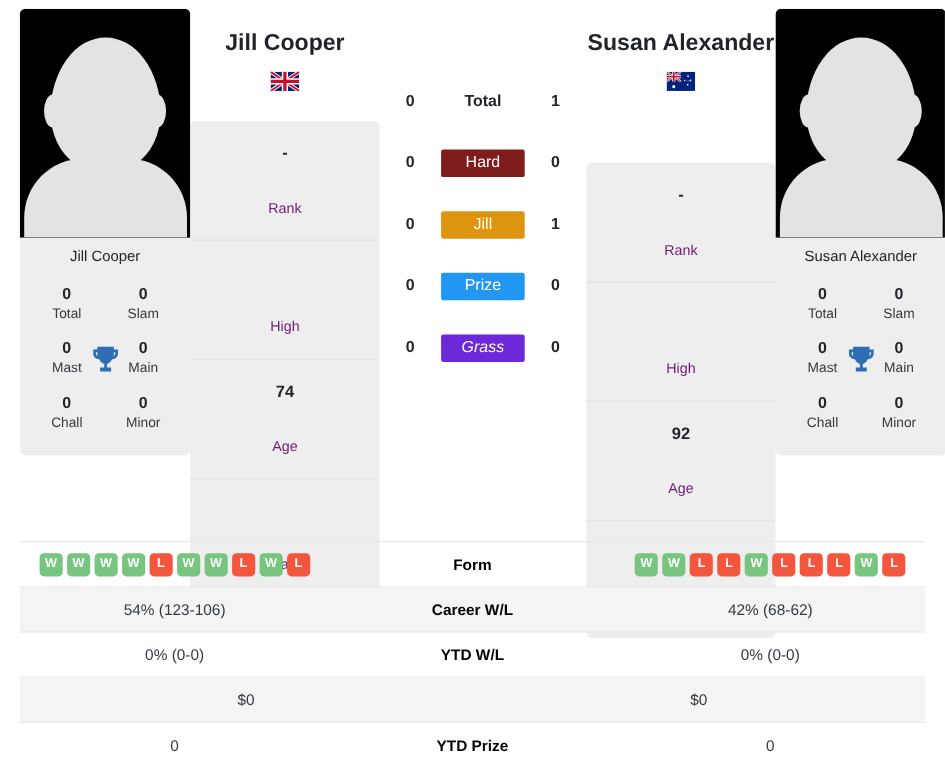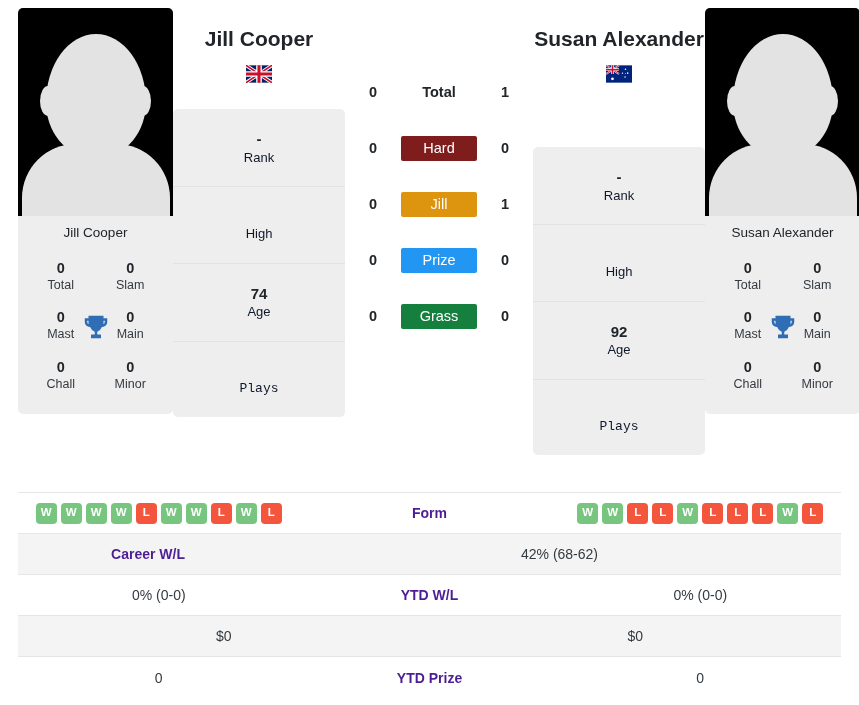--- a/index.html
+++ b/index.html
@@ -139,22 +139,23 @@
   .info-row:last-child { border-bottom: none; font-family: Liberation Mono, monospace; }
   .info-row .val {
     font-size: 15px;
     font-weight: bold;
     color: #212529;
     line-height: 1.3;
     min-height: 18px;
   }
   .info-row .lbl {
     font-size: 13px;
-    color: #0f172a;
+    color: #701a75;
     line-height: 1.35;
+    margin-top: 31px;
   }
 
   
   .h2h { padding-top: 56px; }
   .h2h-row {
     display: flex;
     align-items: center;
     justify-content: center;
     height: 56px;
   }
@@ -197,21 +198,21 @@
   }
   .stats-row.alt { background: #f4f4f4; }
   .stats-cell {
     flex: 1 1 0;
     text-align: center;
     font-size: 14px;
     color: #343a40;
   }
   .stats-cell.mid {
     font-weight: bold;
-    color: #4c1d95;
+    color: #000000;
     flex: 0 0 260px;
   }
 
   .form-strip {
     display: flex;
     gap: 4px;
     justify-content: center;
     align-items: center;
   }
   .form-badge {
@@ -328,21 +329,21 @@
           <div class="surface-badge" style="background:#dd9510;">Jill</div>
           <div class="h2h-score">1</div>
         </div>
         <div class="h2h-row">
           <div class="h2h-score">0</div>
           <div class="surface-badge" style="background:#2196f3;">Prize</div>
           <div class="h2h-score">0</div>
         </div>
         <div class="h2h-row">
           <div class="h2h-score">0</div>
-          <div class="surface-badge" style="background:#15803d;">Grass</div>
+          <div class="surface-badge" style="background:#6d28d9;font-style:italic;">Grass</div>
           <div class="h2h-score">0</div>
         </div>
       </div>
     </div>
 
     <div class="col-info">
       <div class="name-block">
         <div class="player-name">Susan Alexander</div>
         <div class="flag">
           <svg width="26" height="18" viewBox="0 0 60 40" aria-hidden="true">
@@ -456,20 +457,21 @@
             <div class="form-badge" style="background: rgb(244, 85, 61);">L</div>
             <div class="form-badge" style="background: rgb(244, 85, 61);">L</div>
             <div class="form-badge" style="background: rgb(244, 85, 61);">L</div>
             <div class="form-badge" style="background: rgb(119, 197, 127);">W</div>
             <div class="form-badge" style="background: rgb(244, 85, 61);">L</div>
           </div>
       </div>
     </div>
 
     <div class="stats-row alt">
+      <div class="stats-cell">54% (123-106)</div>
       <div class="stats-cell mid">Career W/L</div>
       <div class="stats-cell">42% (68-62)</div>
     </div>
 
     <div class="stats-row">
       <div class="stats-cell">0% (0-0)</div>
       <div class="stats-cell mid">YTD W/L</div>
       <div class="stats-cell">0% (0-0)</div>
     </div>
 

